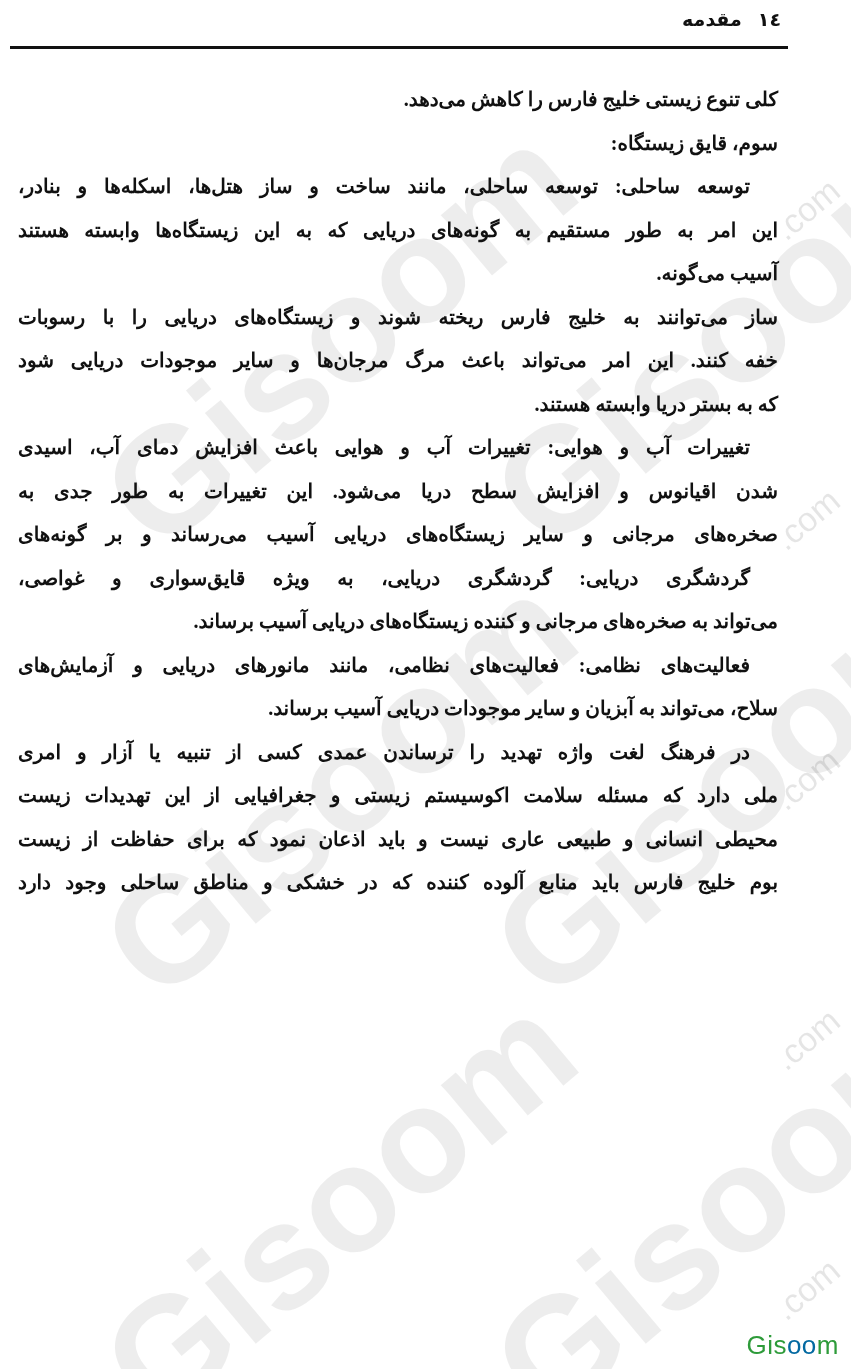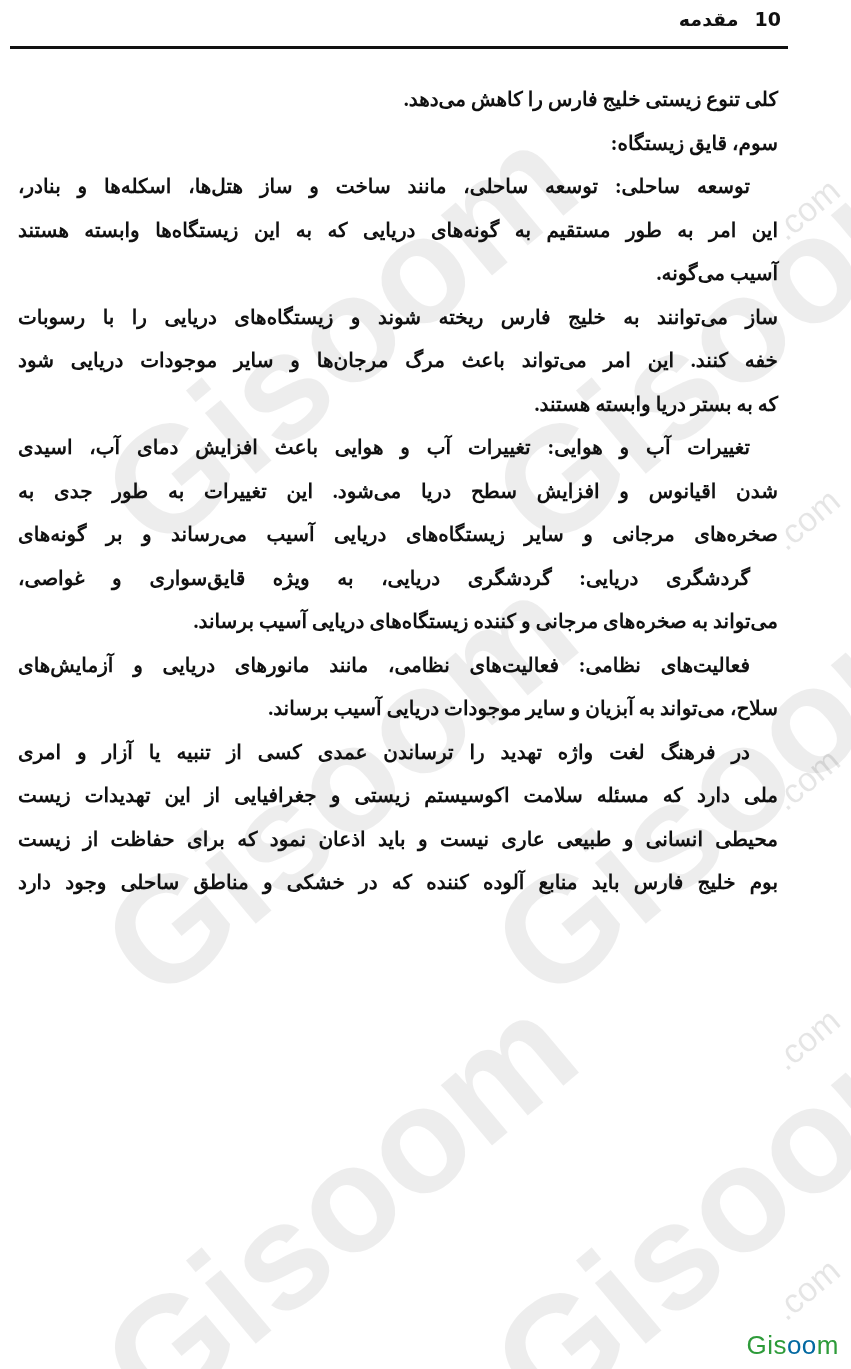--- a/index.html
+++ b/index.html
@@ -46,21 +46,21 @@
 <div class="watermark wm-big" style="top:700px;left:450px;">Gisoom</div>
 <div class="watermark wm-big" style="top:1120px;left:60px;">Gisoom</div>
 <div class="watermark wm-big" style="top:1120px;left:450px;">Gisoom</div>
 <div class="watermark wm-small" style="top:190px;left:770px;">.com</div>
 <div class="watermark wm-small" style="top:500px;left:770px;">.com</div>
 <div class="watermark wm-small" style="top:760px;left:770px;">.com</div>
 <div class="watermark wm-small" style="top:1020px;left:770px;">.com</div>
 <div class="watermark wm-small" style="top:1270px;left:770px;">.com</div>
 
 <div class="header">
-  <span>10</span>
+  <span>١٤</span>
   <span>مقدمه</span>
 </div>
 <div class="rule"></div>
 
 <div class="content" id="content">
     <div class="line short">کلی تنوع زیستی خلیج فارس را کاهش می‌دهد.</div>
     <div class="line short">سوم، قایق زیستگاه:</div>
     <div class="line indent">توسعه ساحلی: توسعه ساحلی، مانند ساخت و ساز هتل‌ها، اسکله‌ها و بنادر،</div>
     <div class="line">این امر به طور مستقیم به گونه‌های دریایی که به این زیستگاه‌ها وابسته هستند</div>
     <div class="line short">آسیب می‌گونه.</div>

